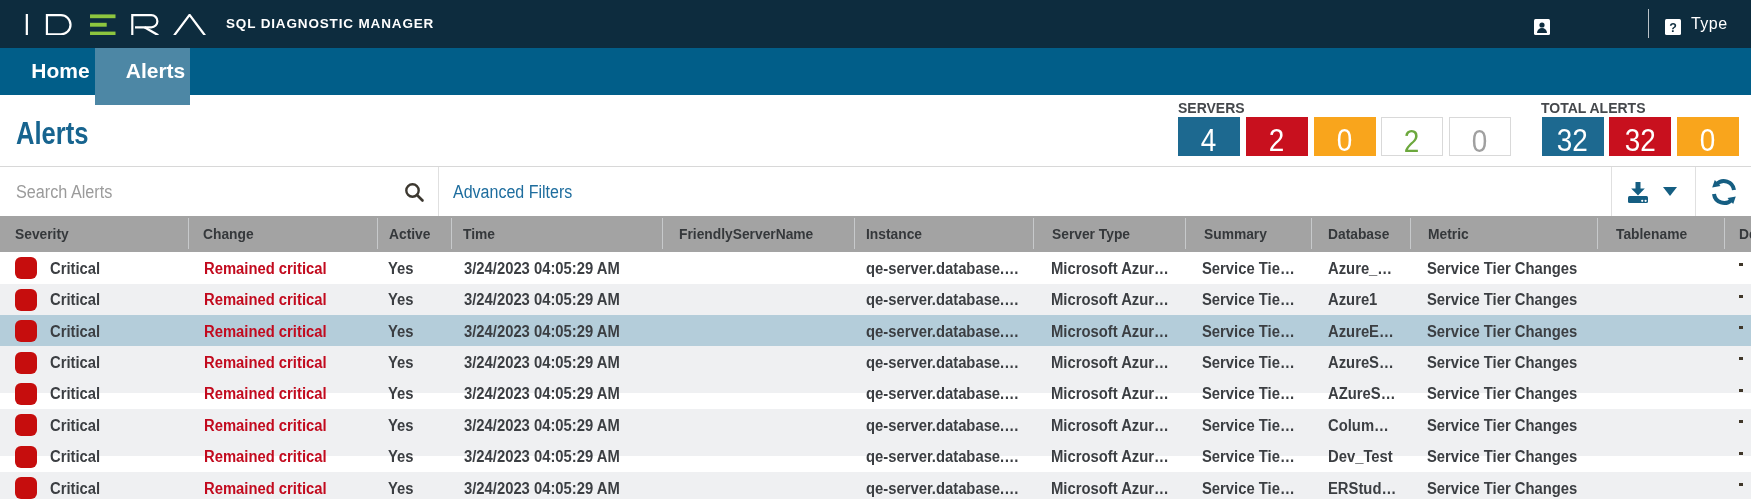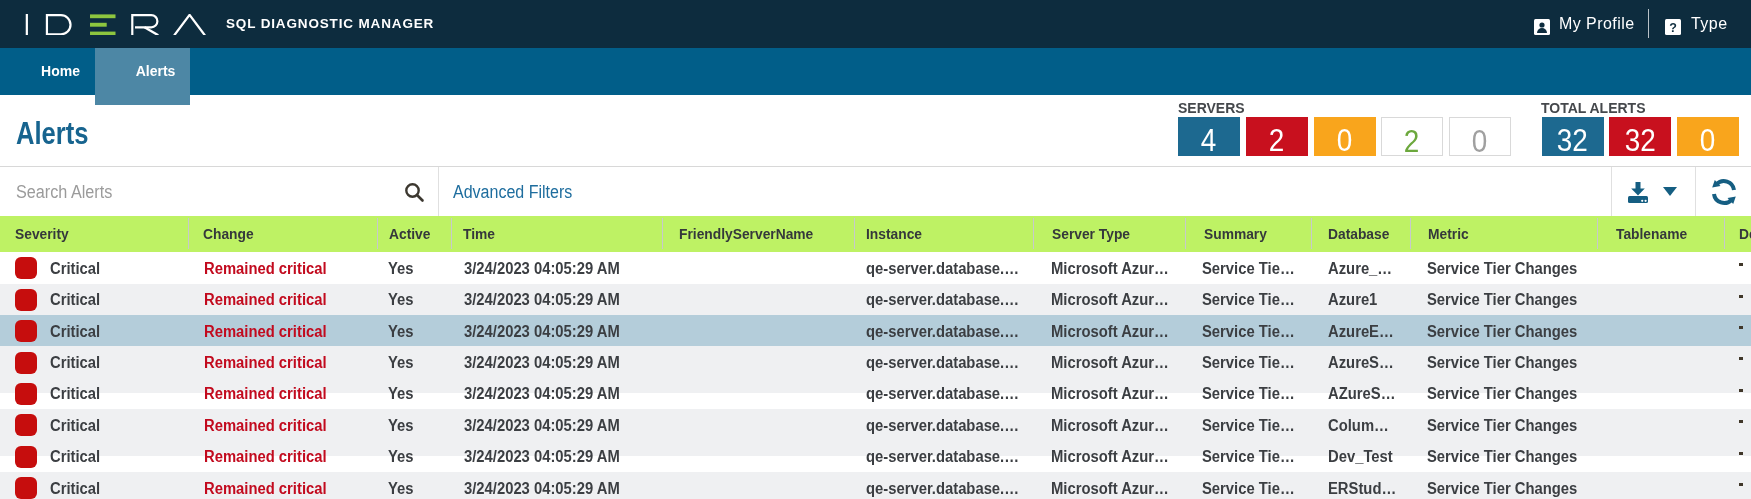--- a/index.html
+++ b/index.html
@@ -10,21 +10,21 @@
   
   #topbar { position:absolute; left:0; top:0; width:1751px; height:48px; background:#0d2c3e; }
   #brand { position:absolute; left:226px; top:0; height:40px; line-height:48px;
     color:#fff; font-size:13.5px; font-weight:bold; letter-spacing:0.85px; }
   .topright { position:absolute; top:0; height:48px; color:#fff; font-size:16px; letter-spacing:0.45px; line-height:48px; }
   #tb-divider { position:absolute; left:1648px; top:9px; width:1px; height:29px; background:#b9c2c8; }
 
   
   #navbar { position:absolute; left:0; top:48px; width:1751px; height:46.5px; background:#015e89; }
   .tab { position:absolute; top:0; height:57px; line-height:46.5px; text-align:center;
-    color:#fff; font-size:14px; font-weight:bold;padding-left:26px; }
+    color:#fff; font-size:21px; font-weight:bold;padding-left:26px; }
   #tab-home { left:0; width:95px; }
   #tab-alerts { left:95px; width:95px; background:#4d87a5; }
 
   
   #heading { position:absolute; left:16px; top:114.5px; color:#17648f; font-size:32px; font-weight:bold;
     transform:scaleX(0.80); transform-origin:left top; }
   .statlabel { position:absolute; top:100.5px; color:#45484c; font-size:14px; font-weight:bold; line-height:14px; }
   .statbox { position:absolute; top:117px; width:62px; height:39px; line-height:47px; text-align:center;
     font-size:31px; color:#fff; overflow:hidden; }
   .statbox span { display:inline-block; transform:scaleX(0.9); }
@@ -35,21 +35,21 @@
 
   
   #searchrow-top { position:absolute; left:0; top:166px; width:1751px; height:1px; background:#d8d8d8; }
   #search-ph { position:absolute; left:16px; top:168.4px; height:49px; line-height:49px; color:#9b9b9b; font-size:18px;
     transform:scaleX(0.9); transform-origin:left center; }
   .vdiv { position:absolute; top:167px; width:1px; height:49px; background:#e0e0e0; }
   #advfilters { position:absolute; left:453px; top:168.2px; height:49px; line-height:49px; color:#1e6d9e; font-size:18px;
     transform:scaleX(0.89); transform-origin:left center; }
 
   
-  #thead { position:absolute; left:0; top:216px; width:1751px; height:36.1px; background:#bef264; }
+  #thead { position:absolute; left:0; top:216px; width:1751px; height:36.1px; background:#a3a3a3; }
   .th { position:absolute; top:0; height:36.1px; line-height:36.1px; color:#35383b; font-size:14.7px; font-weight:bold; white-space:nowrap;
     transform:scaleX(0.94); transform-origin:left center; }
   .thsep { position:absolute; top:2px; height:31px; width:1px; background:#c7c9cb; }
   .row { position:absolute; left:0; width:1751px; height:47px; }
   .row-even { background:#eff0f2; }
   .row-sel { background:#b4cdda; }
   .cell { position:absolute; top:0.7px; height:31.43px; line-height:31.43px; font-size:16px; font-weight:bold;
     color:#3b3e42; white-space:nowrap; transform:scaleX(0.925); transform-origin:left center; }
   .sevicon { position:absolute; left:14.7px; top:5.2px; width:22px; height:22px; border-radius:6px; background:#c60d0d; }
   .red { color:#c20a1e; }
@@ -69,21 +69,20 @@
     <path d="M 108.3,1.1 L 127.3,1.1 A 6.1,6.1 0 0 1 127.3,13.3 L 111,13.3" stroke="#fff" stroke-width="2.2" fill="none"></path>
     <path d="M 120.5,13.3 L 134.3,21.2" stroke="#fff" stroke-width="2.4" fill="none"></path>
     <path d="M 150.2,21.4 L 165.6,0.9 L 181,21.4" stroke="#fff" stroke-width="2.3" fill="none" stroke-linejoin="round"></path>
   </svg>
   <span id="brand">SQL DIAGNOSTIC MANAGER</span>
   <svg class="abs" style="left:1534px; top:19px;" width="16" height="16" viewBox="0 0 16 16">
     <rect x="0" y="0" width="16" height="16" rx="1.5" fill="#fff"></rect>
     <circle cx="8" cy="6" r="2.6" fill="#0d2c3e"></circle>
     <path d="M 3,14 A 5,5 0 0 1 13,14 Z" fill="#0d2c3e"></path>
   </svg>
-  <span class="topright" style="left:1559px;">My Profile</span>
   <div id="tb-divider"></div>
   <svg class="abs" style="left:1665px; top:19px;" width="16" height="16" viewBox="0 0 16 16">
     <rect x="0" y="0" width="16" height="16" rx="1.5" fill="#fff"></rect>
     <text x="8" y="12.5" font-size="12.5" font-weight="bold" fill="#0d2c3e" text-anchor="middle" font-family="Liberation Sans">?</text>
   </svg>
   <span class="topright" style="left:1691px;">Type</span>
 </div>
 
 <div id="navbar">
   <div class="tab" id="tab-home">Home</div>

